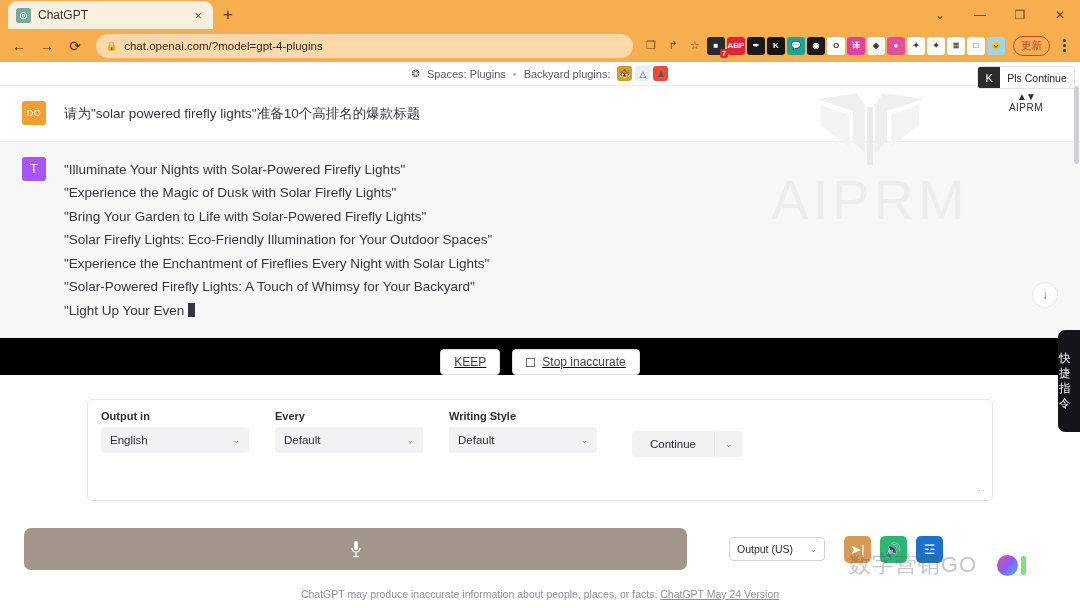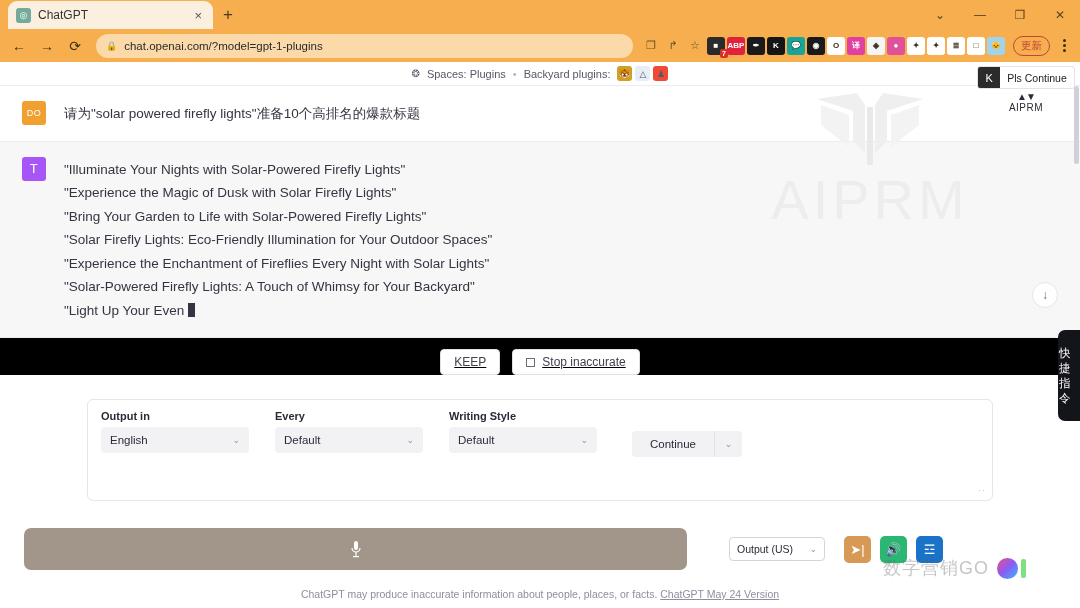--- a/index.html
+++ b/index.html
@@ -216,22 +216,22 @@
     color: #2b2b38; cursor: pointer; margin-left: 32px;
   }
   .sq-btn {
     width: 27px; height: 27px; border-radius: 5px;
     display: flex; align-items: center; justify-content: center;
     color: #fff; font-size: 13px; cursor: pointer; margin-left: 9px;
   }
 
   .bottom-wm {
     position: absolute; right: 62px; bottom: 28px;
-    font-size: 18px; color: rgba(90,90,90,.35); letter-spacing: 1px;
-    display: flex; align-items: center; gap: 8px; pointer-events: none;
+    font-size: 22px; color: rgba(90,90,90,.35); letter-spacing: 1px;
+    display: flex; align-items: center; gap: 20px; pointer-events: none;
   }
   .brain {
     width: 21px; height: 21px; border-radius: 50%;
     background: linear-gradient(135deg,#e94c89 0%,#8b5cf6 50%,#38bdf8 100%);
     position: relative;
   }
   .brain-bar {
     position: absolute; right: -8px; top: 1px; width: 5px; height: 19px;
     background: #7ee081; border-radius: 2px;
   }
@@ -243,21 +243,21 @@
   .footer-note a { color: #8e8ea0; text-decoration: underline; }
 
   
   .scroll-down {
     position: absolute; right: 22px; top: 220px; width: 26px; height: 26px;
     border: 1px solid #e6e6eb; border-radius: 50%; background: #fff;
     display: flex; align-items: center; justify-content: center;
     font-size: 12px; color: #6b6c7b; cursor: pointer; z-index: 12;
   }
   .quick-tab {
-    position: absolute; right: 0; top: 268px; width: 22px; height: 91px;
+    position: absolute; right: 0; top: 268px; width: 22px; height: 102px;
     background: #14141b; border-radius: 7px 0 0 7px; color: #fff;
     font-size: 11.5px; display: flex; flex-direction: column;
     align-items: center; justify-content: center; cursor: pointer;
     line-height: 15px; z-index: 12; padding: 0 1px;
   }
   .page-scrollbar {
     position: absolute; right: 0; top: 24px; width: 7px; height: 200px;
     z-index: 11;
   }
   .page-scrollbar i {
@@ -284,21 +284,21 @@
       <div class="win-btn">✕</div>
     </div>
   </div>
 
   <div class="navbar">
     <div class="nav-icon">←</div>
     <div class="nav-icon">→</div>
     <div class="nav-icon">⟳</div>
     <div class="omnibox">
       <span style="font-size:9px;color:#5c4520;">🔒</span>
-      <span class="omnibox-url">chat.openai.com/?model=gpt-1-plugins</span>
+      <span class="omnibox-url">chat.openai.com/?model=gpt-4-plugins</span>
     </div>
     <div class="omni-right">
       <div class="omni-icon">❐</div>
       <div class="omni-icon">↱</div>
       <div class="omni-icon">☆</div>
     </div>
     <div class="ext-bar" id="ext-bar">
         <span class="ext" style="background: rgb(43, 43, 43);">■<span class="ext-badge">7</span></span>
         <span class="ext" style="background: rgb(224, 34, 58);">ABP</span>
         <span class="ext" style="background: rgb(26, 26, 26);">✒</span>

